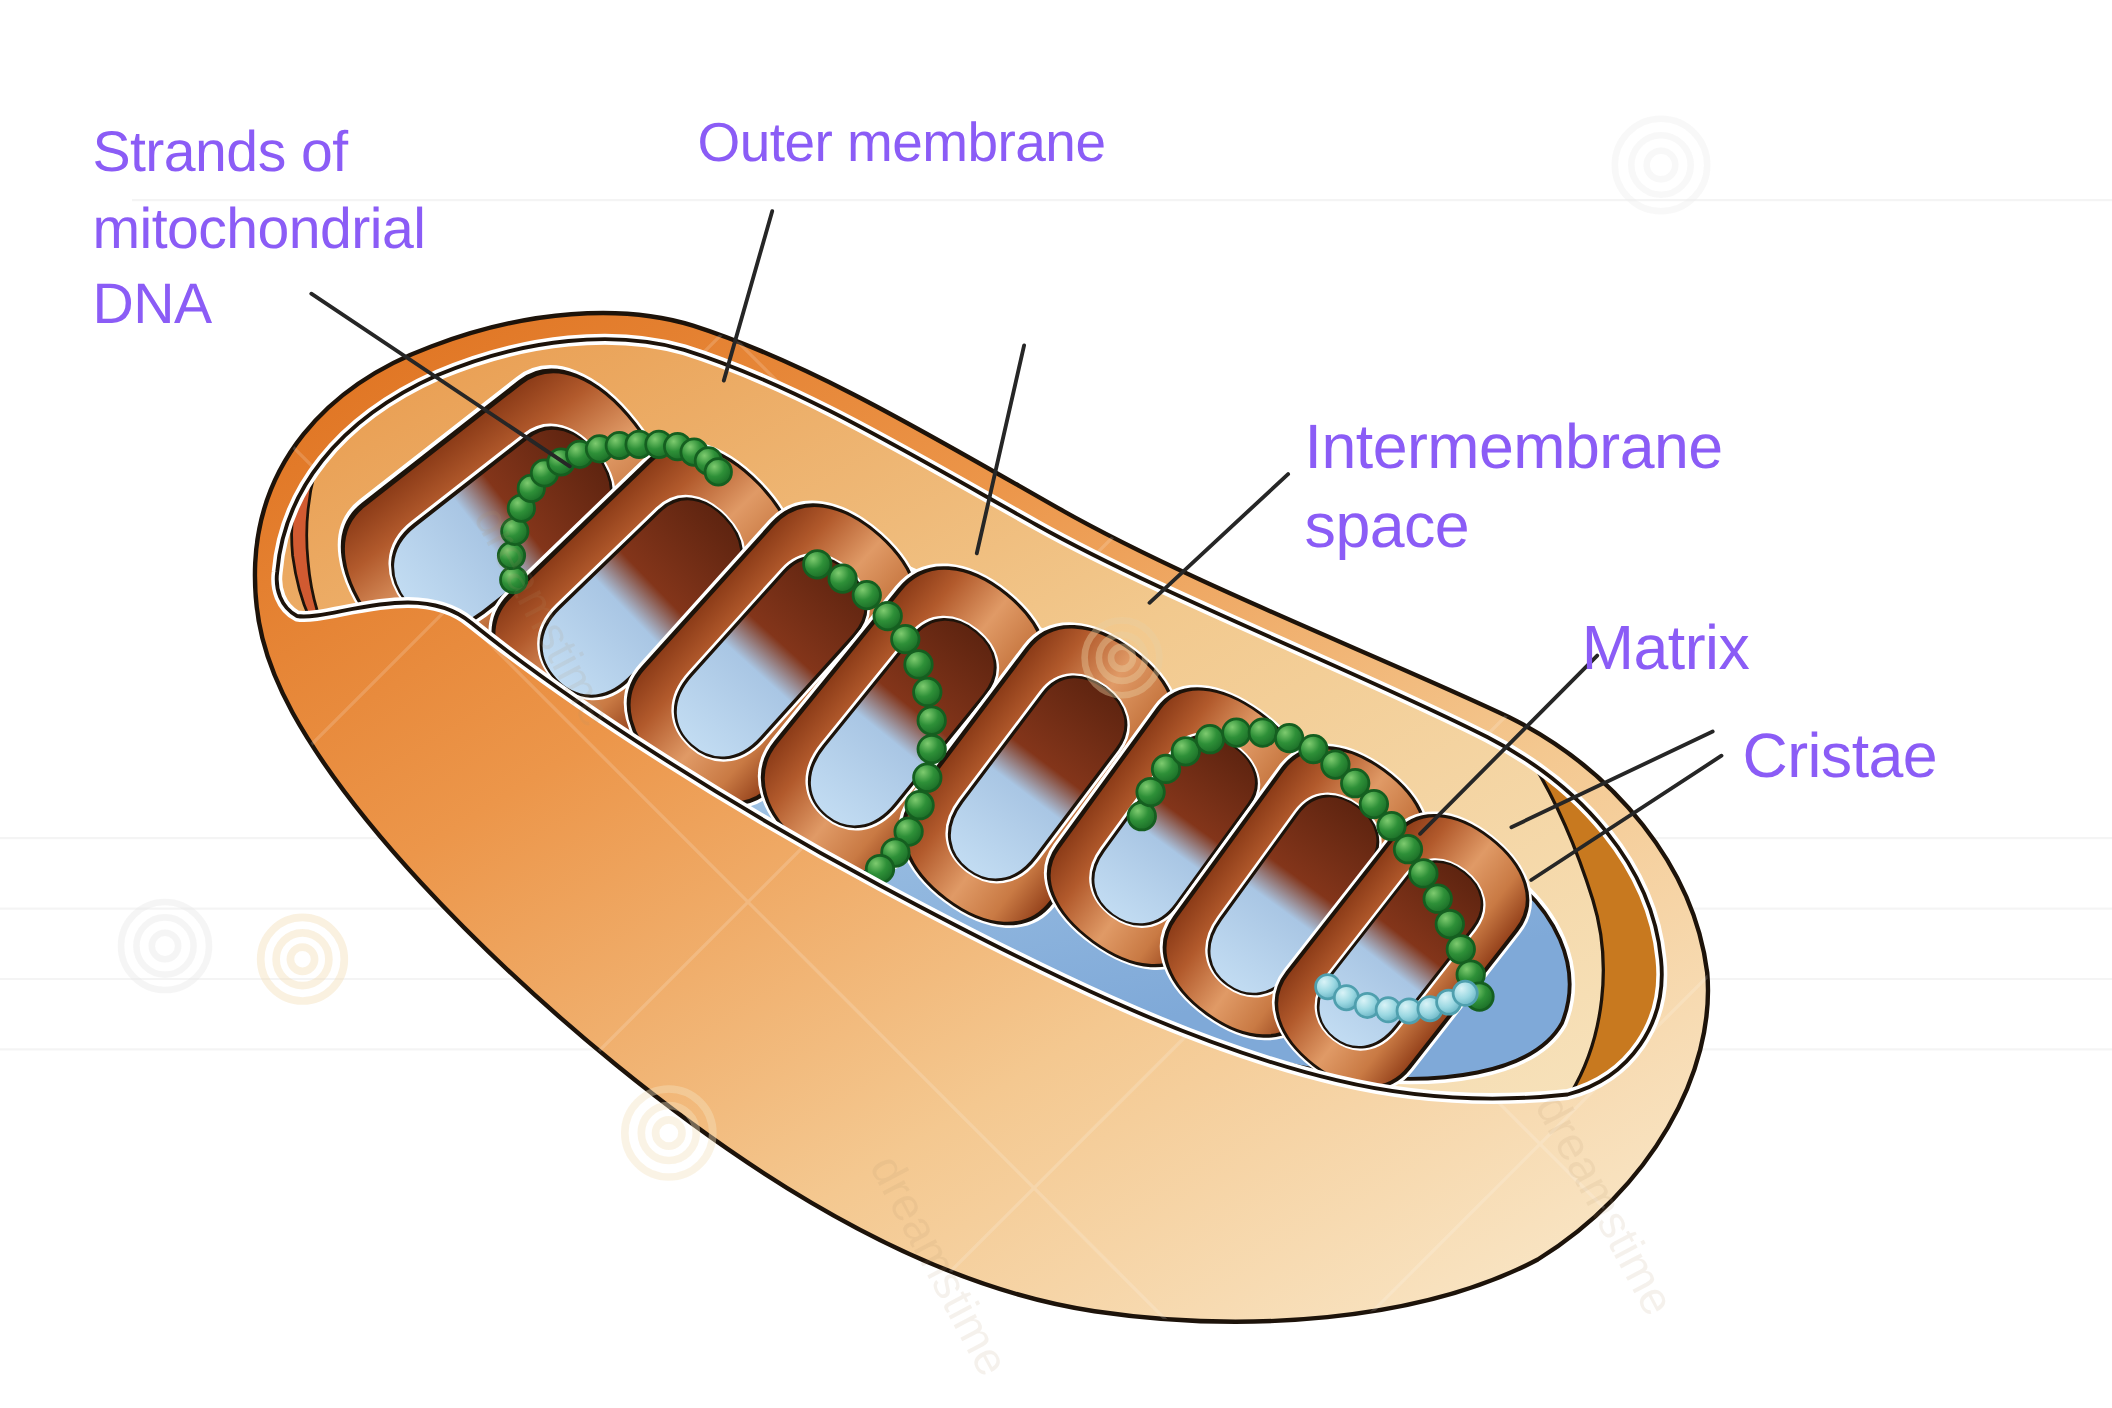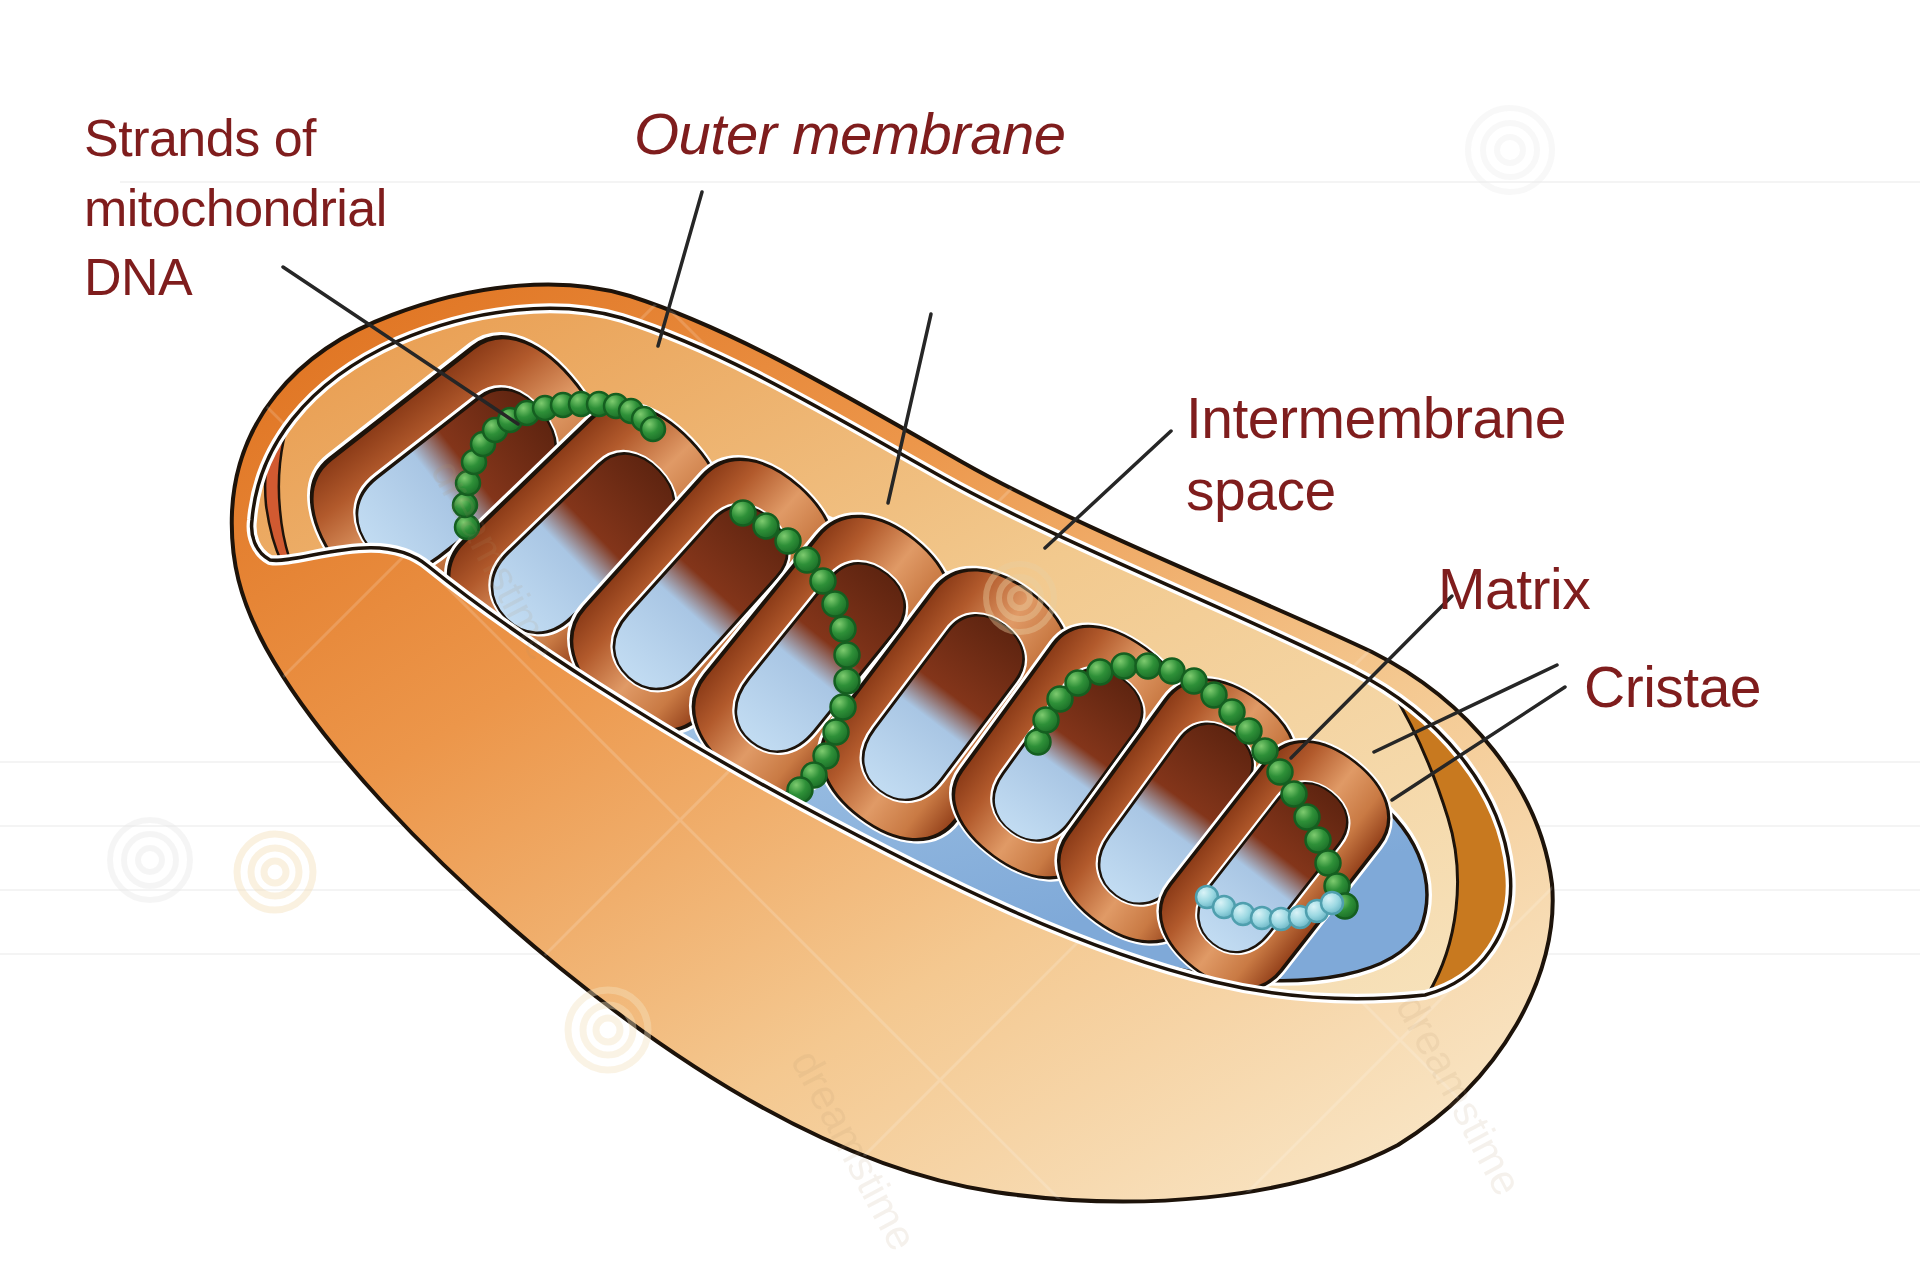--- a/index.html
+++ b/index.html
@@ -1,24 +1,24 @@
 <!DOCTYPE html>
 <html><head>
 <meta charset="utf-8">
 <style>
   html,body{margin:0;padding:0;background:#ffffff;}
   .stage{position:relative;width:1920px;height:1280px;background:#ffffff;overflow:hidden;
          font-family:"Liberation Sans","DejaVu Sans",sans-serif;}
   .stage svg{position:absolute;left:0;top:0;}
-  .label{position:absolute;color:#7f1d1d;white-space:pre-line;line-height:1.32;
+  .label{position:absolute;color:#8b5cf6;white-space:pre-line;line-height:1.32;
          letter-spacing:-0.5px;font-weight:400;}
   .label.l-dna{left:84px;top:104px;font-size:52px;line-height:1.34;}
-  .label.l-outer{left:634px;top:96px;font-size:58px;font-style:italic;}
+  .label.l-outer{left:634px;top:96px;font-size:50px;}
   .label.l-inner{left:882px;top:238px;font-size:57px;}
-  .label.l-inter{left:1186px;top:370px;font-size:57px;line-height:1.27;margin-top:12px;}
+  .label.l-inter{left:1186px;top:370px;font-size:57px;line-height:1.27;}
   .label.l-matrix{left:1438px;top:520px;font-size:57px;margin-top:32px;}
   .label.l-cristae{left:1584px;top:622px;font-size:57px;margin-top:28px;}
 
   .ringW{fill:none;stroke:#ffffff;stroke-width:10;}
   .ring{fill:url(#gradCrista);stroke:#1d130a;stroke-width:4;fill-rule:evenodd;}
   .holeW{fill:none;stroke:#ffffff;stroke-width:8;}
   .hole{fill:url(#gradHole);stroke:#1d130a;stroke-width:3;}
   .leader{stroke:#262626;stroke-width:3.5;stroke-linecap:round;}
   .wm-text{font-size:42px;fill:#b0926a;opacity:0.12;font-family:"Liberation Sans",sans-serif;}
   .spiral{fill:none;}

